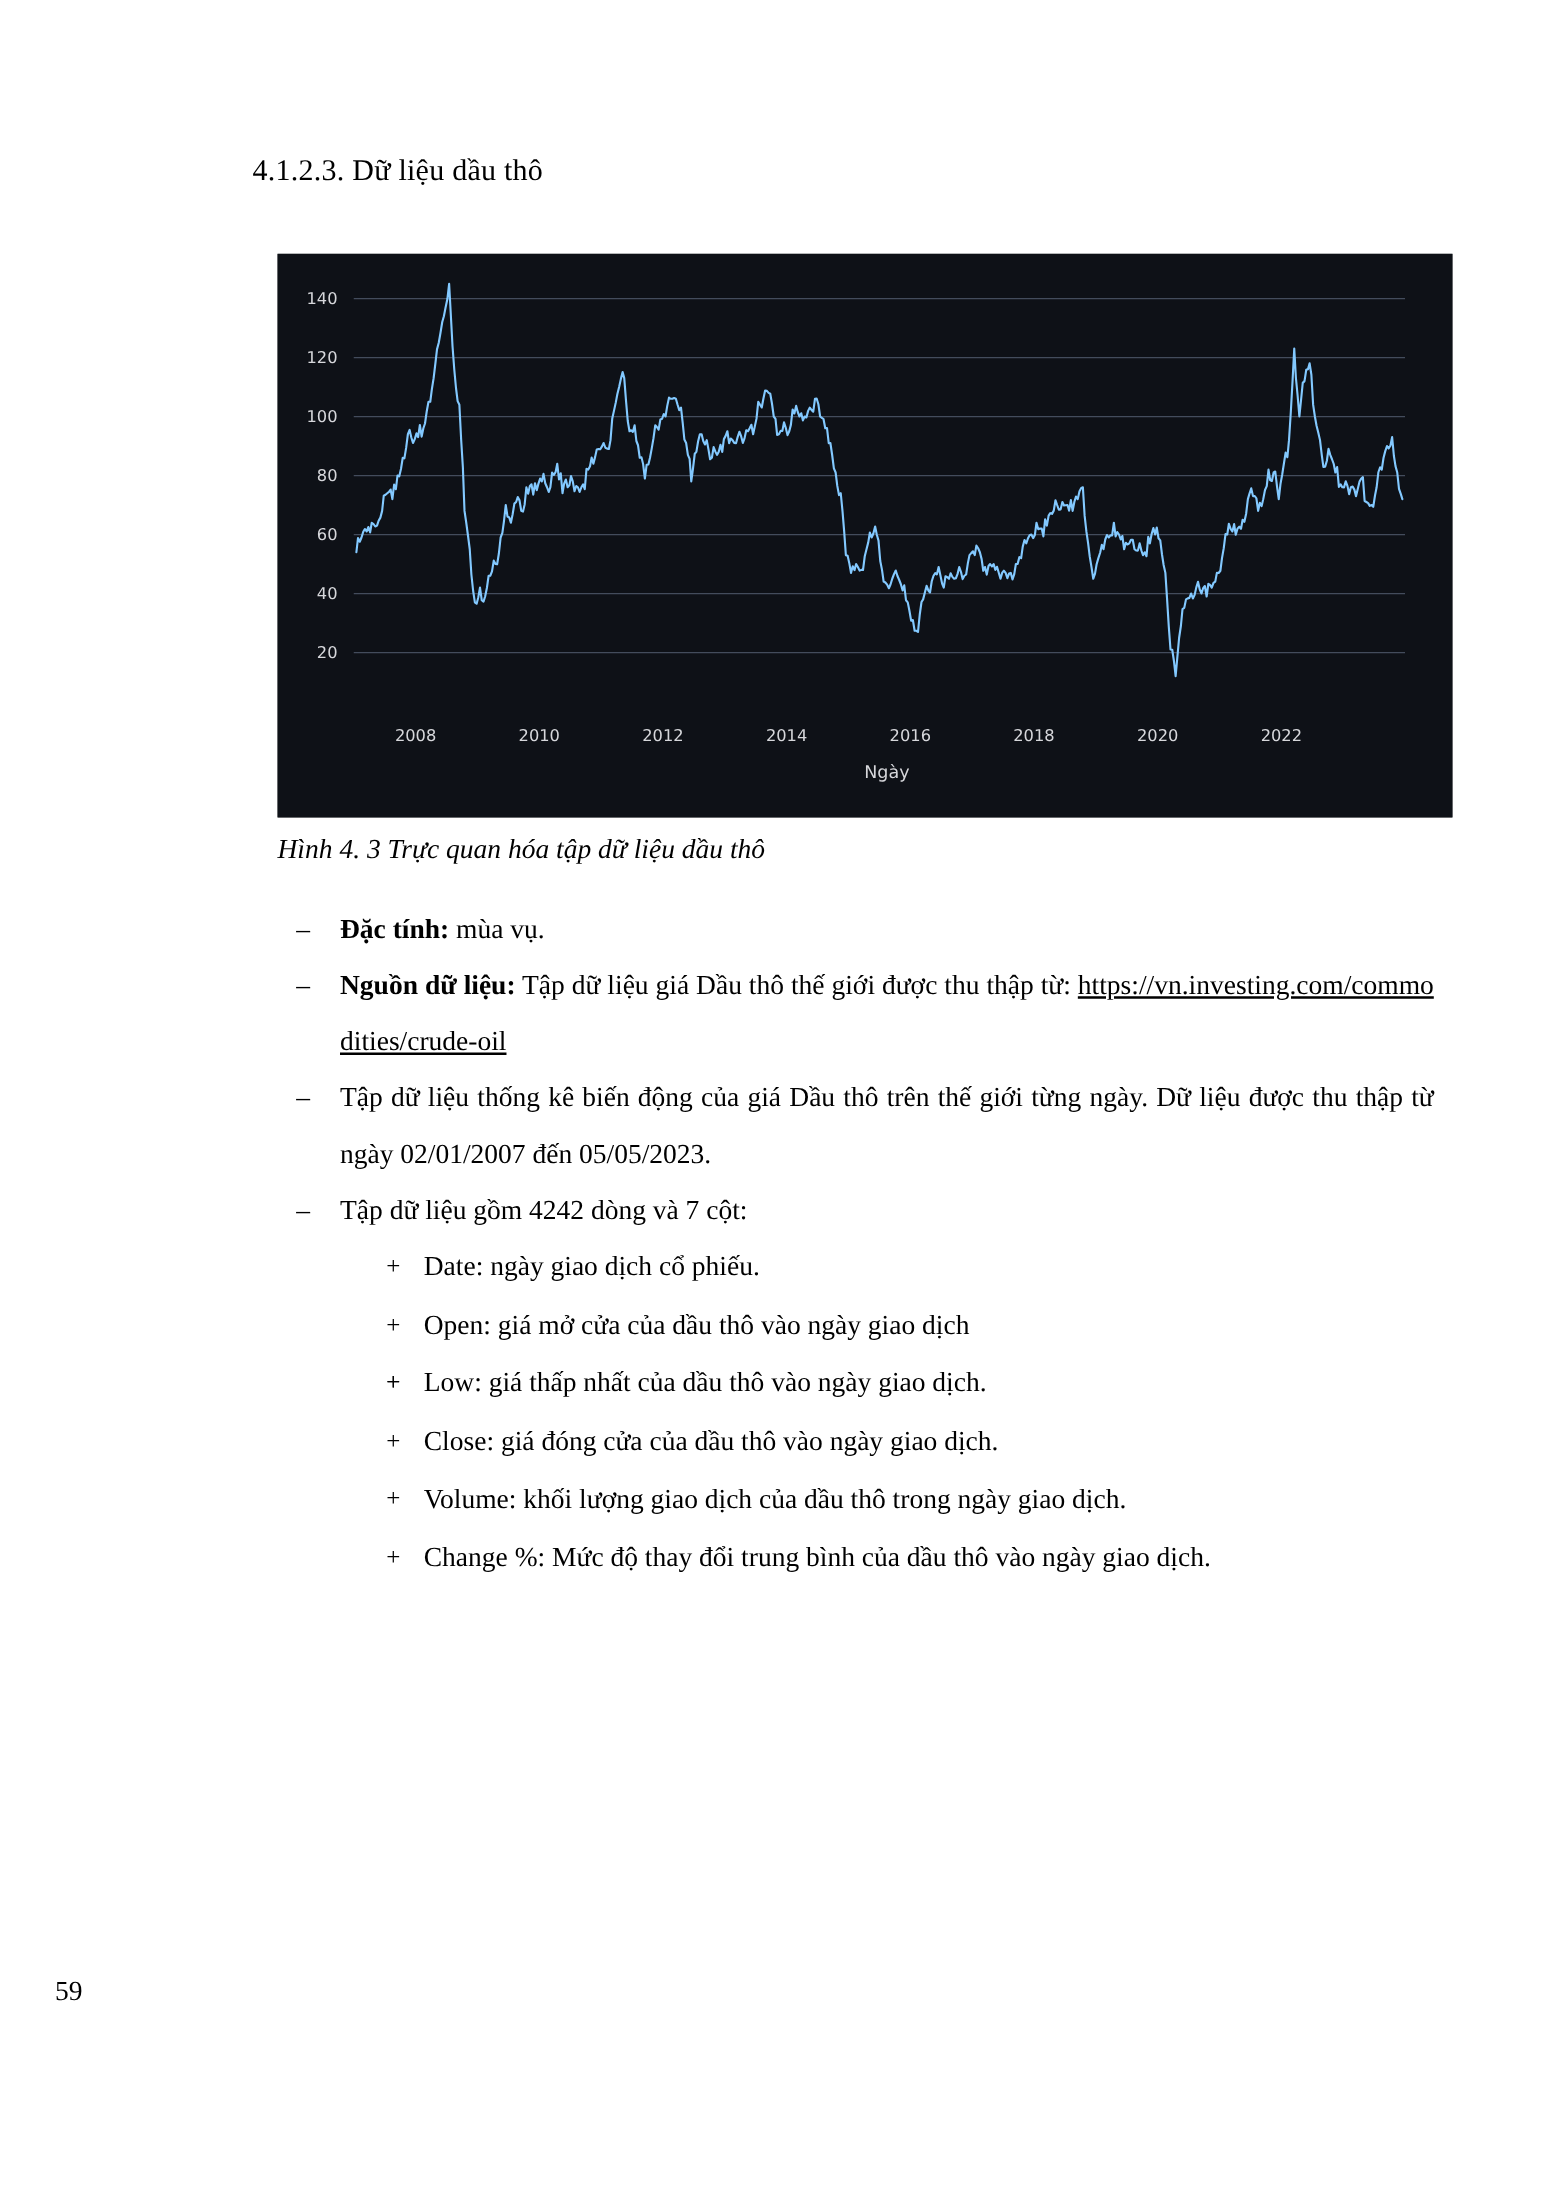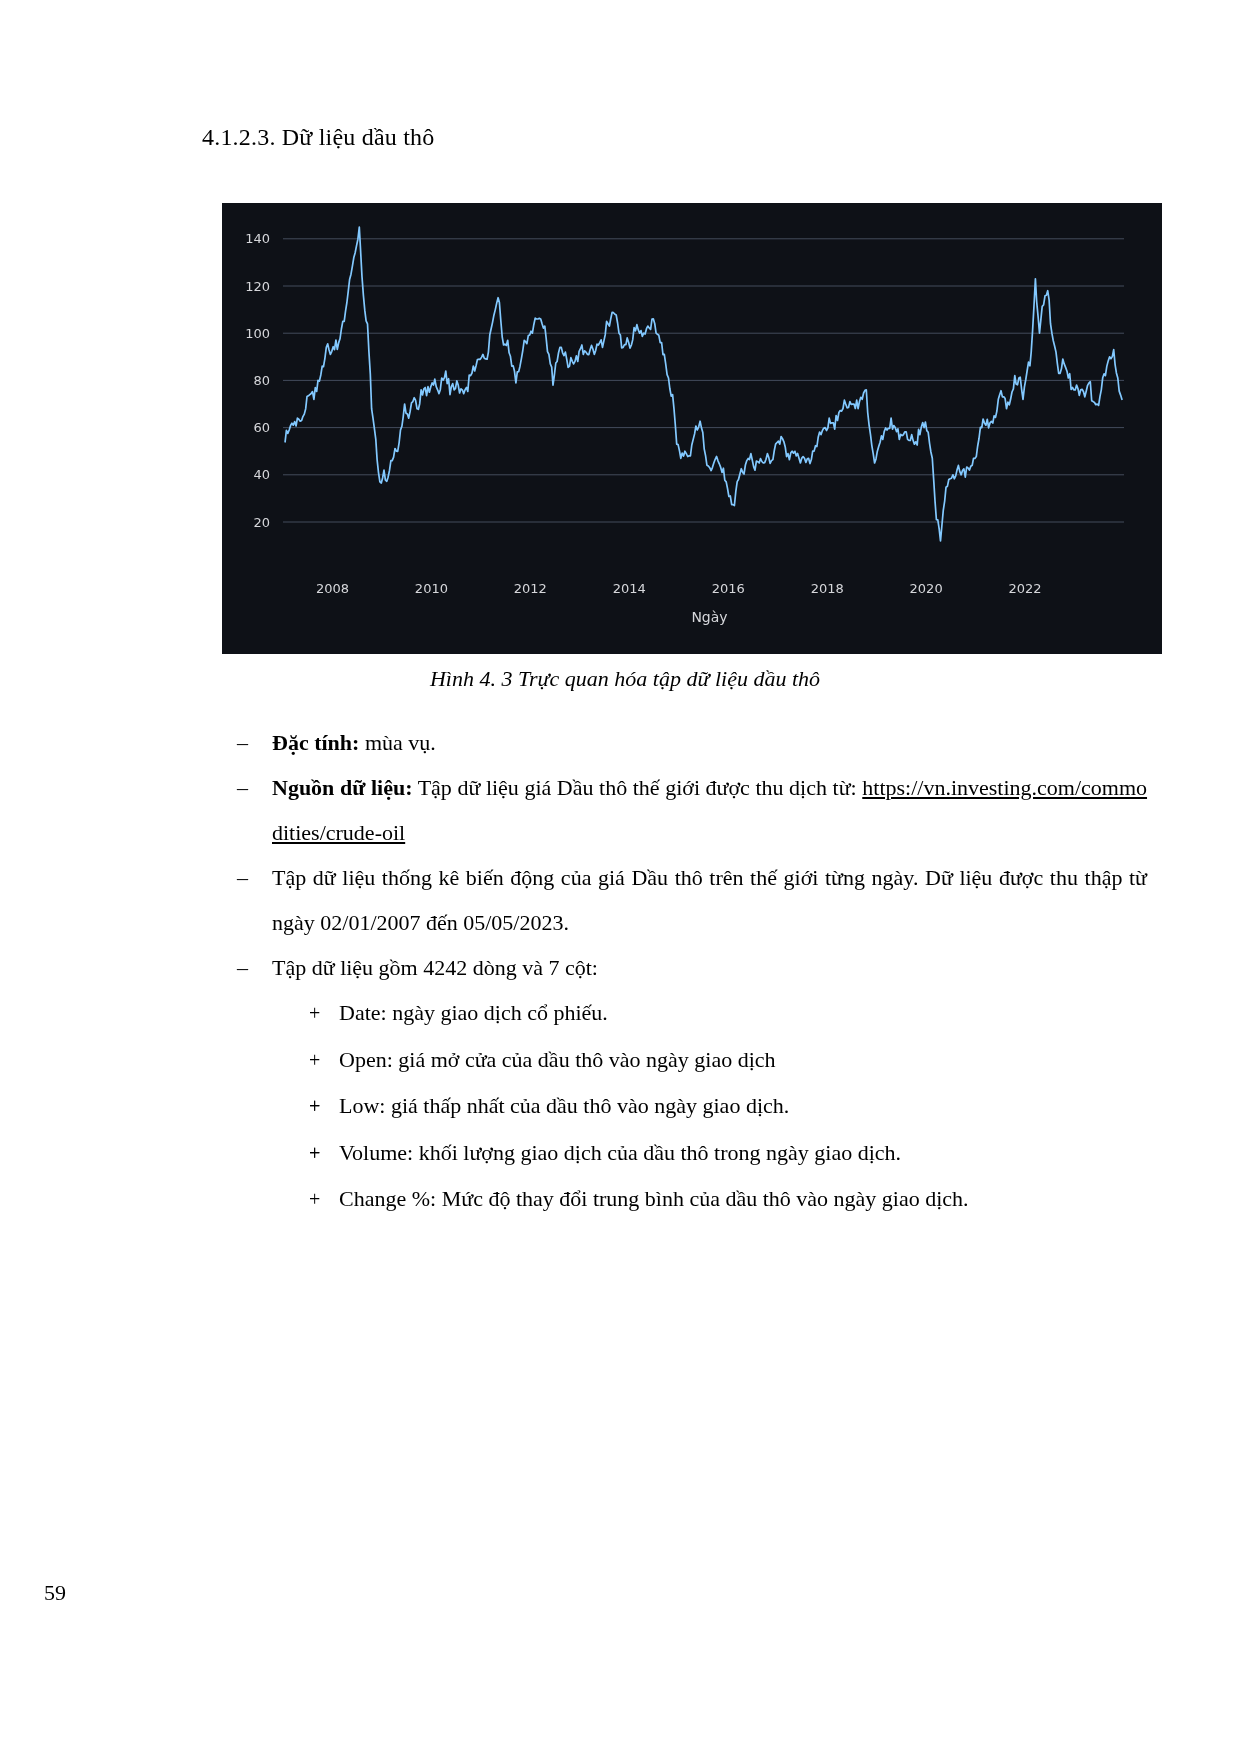--- a/index.html
+++ b/index.html
@@ -17,21 +17,21 @@
     letter-spacing:0.2px;
   }
   #chart-wrap {
     position:absolute; left:178px; top:203px;
     width:940px; height:451px;
     background:#0e1117;
   }
   #chart-wrap svg { display:block; }
   #figure-caption {
     position:absolute; left:178px; top:666px; width:806px;
-    text-align:center; font-style:italic; font-size:22px;
+    text-align:left; font-style:italic; font-size:22px;
   }
   #content {
     position:absolute; left:160px; top:720px; right:116px;
   }
   .li {
     position:relative; padding-left:68px;
     font-size:22px; line-height:45px;
   }
   .li .marker { position:absolute; left:33px; top:0; }
   .li.justify { text-align:justify; }
@@ -86,21 +86,21 @@
 
     <div class="li">
       <span class="marker">–</span>
       <b>Đặc tính:</b>
       <span>mùa vụ.</span>
     </div>
 
     <div class="li justify">
       <span class="marker">–</span>
       <b>Nguồn dữ liệu:</b>
-      <span>Tập dữ liệu giá Dầu thô thế giới được thu dịch từ:</span>
+      <span>Tập dữ liệu giá Dầu thô thế giới được thu thập từ:</span>
       <a class="doclink" href="#">https://vn.investing.com/commodities/crude-oil</a>
     </div>
 
     <div class="li justify">
       <span class="marker">–</span>
       <span>Tập dữ liệu thống kê biến động của giá Dầu thô trên thế giới từng ngày. Dữ liệu được thu thập từ ngày 02/01/2007 đến 05/05/2023.</span>
     </div>
 
     <div class="li">
       <span class="marker">–</span>
@@ -118,20 +118,21 @@
       </div>
       <div class="li">
         <span class="marker">+</span>
       </div>
       <div class="li">
         <span class="marker">+</span>
         <span>Low: giá thấp nhất của dầu thô vào ngày giao dịch.</span>
       </div>
       <div class="li">
         <span class="marker">+</span>
+        <span>Close: giá đóng cửa của dầu thô vào ngày giao dịch.</span>
       </div>
       <div class="li">
         <span class="marker">+</span>
         <span>Volume: khối lượng giao dịch của dầu thô trong ngày giao dịch.</span>
       </div>
       <div class="li">
         <span class="marker">+</span>
         <span>Change %: Mức độ thay đổi trung bình của dầu thô vào ngày giao dịch.</span>
       </div>
     </div>

